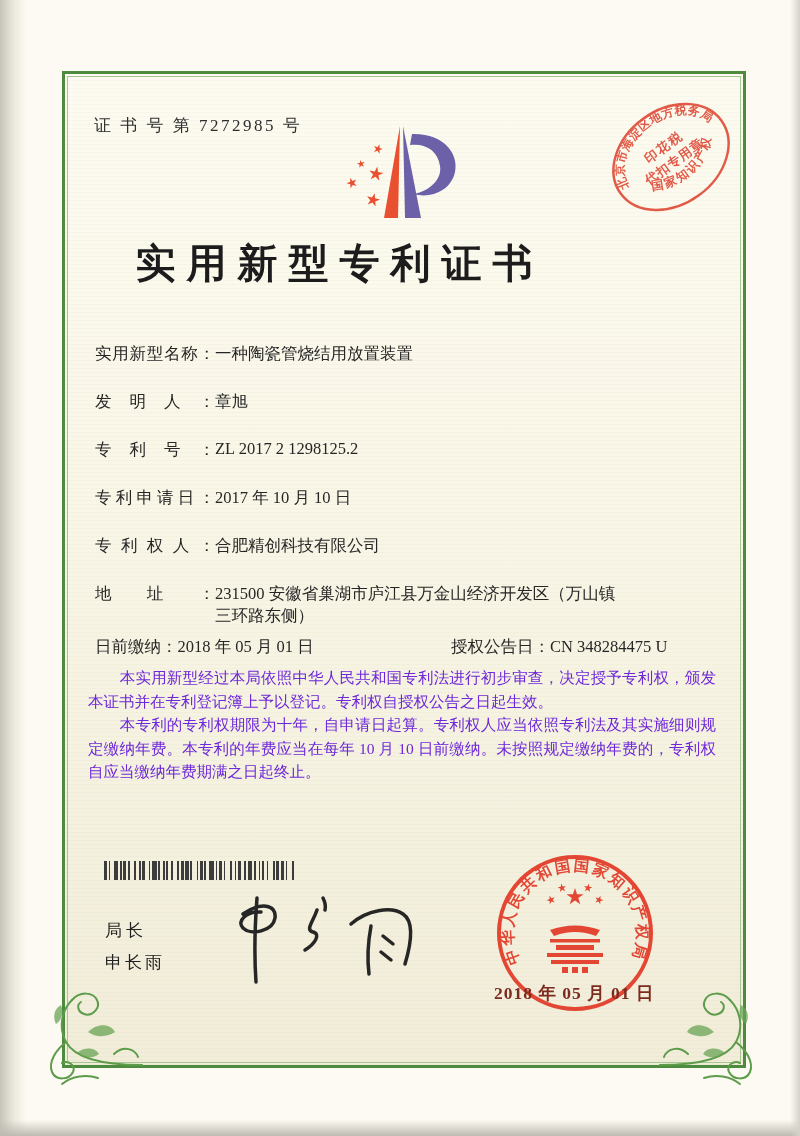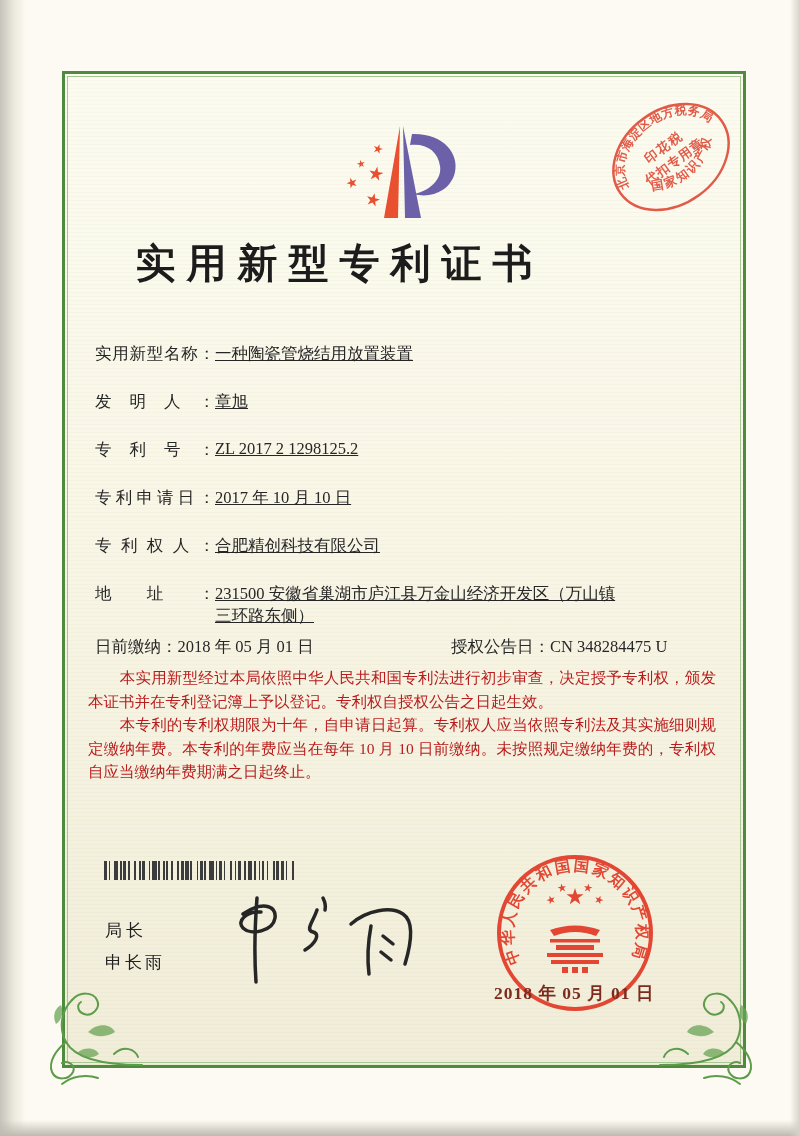--- a/index.html
+++ b/index.html
@@ -26,29 +26,29 @@
     pointer-events:none;}
 
   .abs{position:absolute;z-index:2;}
 
   .cert-no{left:94px;top:114px;font-size:17px;letter-spacing:2.5px;color:#2e2e2e;}
   .title{left:62px;top:236px;width:544px;text-align:center;
     font-size:40px;font-weight:700;letter-spacing:11px;text-indent:11px;color:#1c1c1c;}
 
   .field{left:95px;font-size:16.5px;color:#262626;}
   .field .lab{display:inline-flex;width:120px;justify-content:space-between;vertical-align:top;}
-  .field .val{display:inline-block;white-space:pre-line;vertical-align:top;max-width:470px;text-decoration:underline;}
+  .field .val{display:inline-block;white-space:pre-line;vertical-align:top;max-width:470px;}
   .f0{top:343px;} .f1{top:391px;} .f2{top:439px;} .f3{top:487px;} .f4{top:535px;} .f5{top:583px;}
 
   .grant{left:95px;top:636px;width:618px;display:flex;font-size:16.5px;color:#262626;}
   .grant .g-left{width:356px;}
 
   .paras{left:88px;top:666px;width:628px;}
   .paras p{margin:0;font-size:15.5px;line-height:23.5px;text-align:justify;
-    text-indent:2.05em;color:#b91c1c;}
+    text-indent:2.05em;color:#6d28d9;}
 
   .barcode{left:104px;top:861px;width:210px;height:19px;font-size:0;}
   .barcode i{display:inline-block;height:100%;}
   .barcode i.b{background:#3c3c3c;}
 
   .signer-title{left:105px;top:919px;font-size:17px;letter-spacing:4px;color:#222;
     font-family:"Liberation Sans","DejaVu Sans",sans-serif;}
   .signer-name{left:105px;top:951px;font-size:17px;letter-spacing:3px;color:#222;
     font-family:"Liberation Sans","DejaVu Sans",sans-serif;}
   .sig{left:205px;top:884px;width:225px;height:105px;}
@@ -96,20 +96,21 @@
       <path d="M86,82 C96,73 107,77 110,85"></path>
       <path d="M34,112 C44,104 58,102 70,106"></path>
     </g>
     <g fill="#6aa455" opacity="0.75">
       <path d="M60,60 C70,50 83,52 87,60 C80,65 68,66 60,60 Z"></path>
       <path d="M50,80 C58,74 68,76 71,82 C65,87 55,87 50,80 Z"></path>
       <path d="M28,52 C24,44 27,36 33,33 C36,40 34,48 28,52 Z"></path>
     </g>
   </svg>
 
+  <div class="abs cert-no">证 书 号 第 7272985 号</div>
 
   <svg class="abs logo" viewBox="0 0 172 114">
     <defs>
       <path id="st" d="M0,-1 L0.2245,-0.309 L0.9511,-0.309 L0.3633,0.118 L0.5878,0.809 L0,0.382 L-0.5878,0.809 L-0.3633,0.118 L-0.9511,-0.309 L-0.2245,-0.309 Z"></path>
     </defs>
     <g fill="#e8502f">
       <use href="#st" transform="translate(58,29) scale(5) rotate(18)"></use>
       <use href="#st" transform="translate(41,44) scale(4.2) rotate(-12)"></use>
       <use href="#st" transform="translate(56,54) scale(7.5) rotate(10)"></use>
       <use href="#st" transform="translate(32,63) scale(5.5) rotate(-20)"></use>

